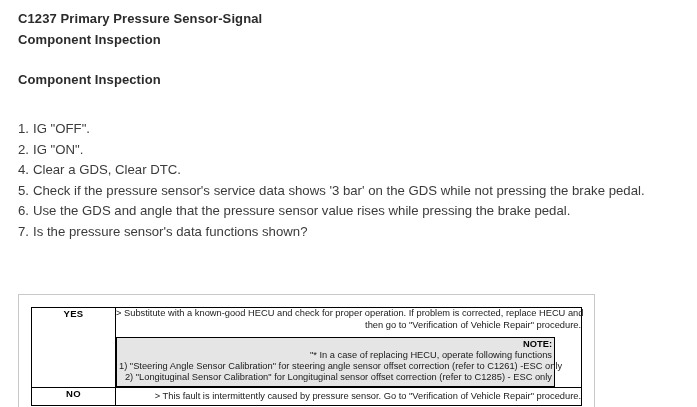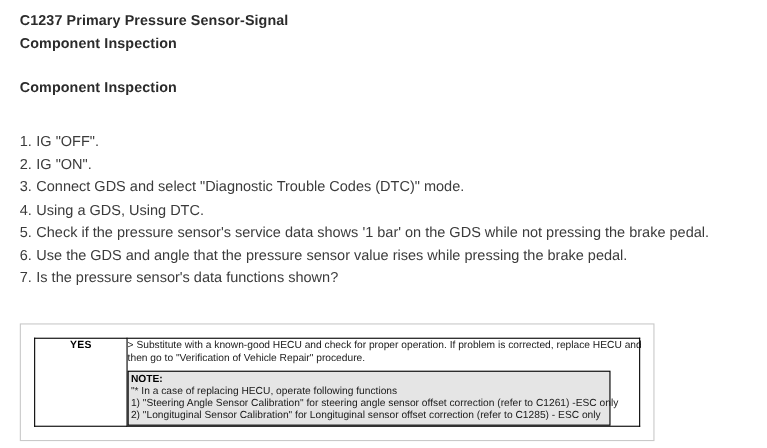--- a/index.html
+++ b/index.html
@@ -88,20 +88,21 @@
     width: 83px;
     text-align: center;
     vertical-align: middle;
     font-size: 9.5px;
     font-weight: bold;
     color: #000000;
     letter-spacing: 0.3px;
   }
   td.action {
     padding: 3px 4px 3px 5px;
+    text-align: right;
   }
   .action-line {
     font-size: 9.3px;
     line-height: 11.5px;
     color: #1a1a1a;
     white-space: nowrap;
   }
 
   
   .note-box {
@@ -136,23 +137,22 @@
 
   <div class="title-block">
     <div class="title-line">C1237 Primary Pressure Sensor-Signal</div>
     <div class="title-line">Component Inspection</div>
     <div class="section-heading">Component Inspection</div>
   </div>
 
   <ol class="steps">
     <li><span class="num">1.</span><span>IG "OFF".</span></li>
     <li><span class="num">2.</span><span>IG "ON".</span></li>
-    <li><span class="num">3.</span><span>Connect GDS and select "Diagnostic Trouble Codes (DTC)" mode.</span></li>
-    <li><span class="num">4.</span><span>Using a GDS, Using DTC.</span></li>
-    <li><span class="num">5.</span><span>Check if the pressure sensor's service data shows '1 bar' on the GDS while not pressing the brake pedal.</span></li>
+    <li><span class="num">4.</span><span>Clear a GDS, Clear DTC.</span></li>
+    <li><span class="num">5.</span><span>Check if the pressure sensor's service data shows '3 bar' on the GDS while not pressing the brake pedal.</span></li>
     <li><span class="num">6.</span><span>Use the GDS and angle that the pressure sensor value rises while pressing the brake pedal.</span></li>
     <li><span class="num">7.</span><span>Is the pressure sensor's data functions shown?</span></li>
   </ol>
 
 </div>
 
 <div class="table-frame">
   <table class="decision">
     <tbody>
       <tr class="row-yes">
@@ -161,15 +161,21 @@
           <div class="action-line">&gt; Substitute with a known-good HECU and check for proper operation. If problem is corrected, replace HECU and</div>
           <div class="action-line">then go to "Verification of Vehicle Repair" procedure.</div>
           <div class="note-box">
             <div class="note-title">NOTE:</div>
             <div class="note-line">"* In a case of replacing HECU, operate following functions</div>
             <div class="note-line">1) "Steering Angle Sensor Calibration" for steering angle sensor offset correction (refer to C1261) -ESC only</div>
             <div class="note-line">2) "Longituginal Sensor Calibration" for Longituginal sensor offset correction (refer to C1285) - ESC only</div>
           </div>
         </td>
       </tr>
+      <tr class="row-no">
+        <td class="verdict">NO</td>
+        <td class="action">
+          <div class="action-line">&gt; This fault is intermittently caused by pressure sensor. Go to "Verification of Vehicle Repair" procedure.</div>
+        </td>
+      </tr>
     </tbody>
   </table>
 </div>
 
 </body></html>

